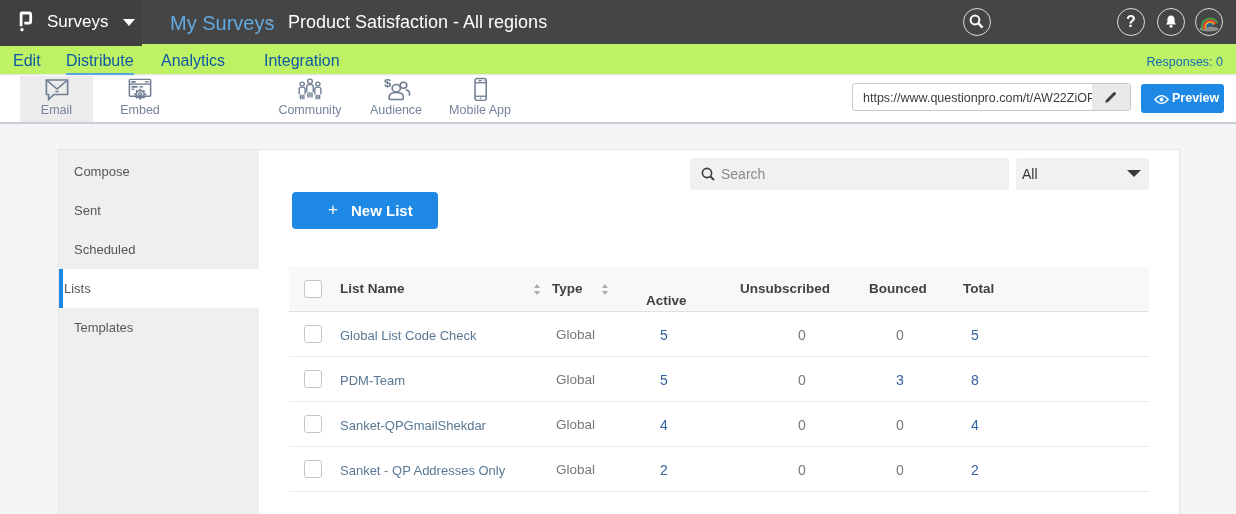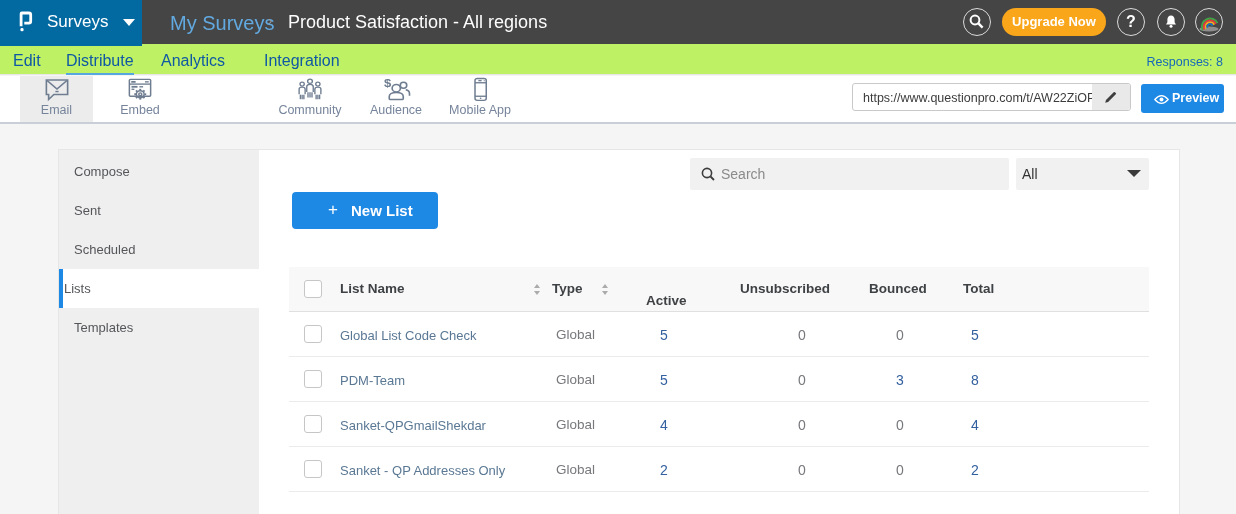--- a/index.html
+++ b/index.html
@@ -1,21 +1,21 @@
 <!DOCTYPE html>
 <html><head>
 <meta charset="utf-8">
 <style>
   * { margin:0; padding:0; box-sizing:border-box; }
   html,body { width:1236px; height:514px; overflow:hidden; }
   body { font-family:"Liberation Sans",sans-serif; background:#f5f5f5; position:relative; }
 
   
   #topbar { position:absolute; left:0; top:0; width:1236px; height:44px; background:#454545; }
-  #logoblock { position:absolute; left:0; top:0; width:142px; height:46px; background:#0369a1; z-index:5;padding-left:19px; }
+  #logoblock { position:absolute; left:0; top:0; width:142px; height:46px; background:#404040; z-index:5;padding-left:19px; }
   #surveys-txt { position:absolute; left:47px; top:12px; color:#fff; font-size:17px; }
   #surveys-caret { position:absolute; left:123px; top:19px; width:0; height:0; border-left:6px solid transparent; border-right:6px solid transparent; border-top:7px solid #fff; }
   #crumb1 { position:absolute; left:170px; top:12px; color:#62a9e0; font-size:20px; }
   #crumb-sep { position:absolute; left:268px; top:13px; color:#9b9b9b; font-size:13px; }
   #crumb2 { position:absolute; left:288px; top:12px; color:#fdfdfd; font-size:18px; }
   .circ { position:absolute; top:8px; width:28px; height:28px; border:1px solid rgba(255,255,255,.8); border-radius:50%; }
   #upgrade { position:absolute; left:1002px; top:8px; width:104px; height:28px; background:#f9a61b; border-radius:14px; color:#fff; font-size:13px; font-weight:bold; text-align:center; line-height:28px; }
 
   
   #menubar { position:absolute; left:0; top:44px; width:1236px; height:31px; background:#bef264; border-bottom:1px solid #e7e7e7; }
@@ -64,21 +64,20 @@
 <div id="topbar">
   <div id="crumb1">My Surveys</div>
   <div id="crumb-sep">›</div>
   <div id="crumb2">Product Satisfaction - All regions</div>
   <div class="circ" style="left:963px;">
     <svg width="15" height="15" viewBox="0 0 15 15" style="position:absolute;left:5px;top:5px;">
       <circle cx="6" cy="6" r="4.4" fill="none" stroke="#fff" stroke-width="2"></circle>
       <line x1="9.4" y1="9.4" x2="13.6" y2="13.6" stroke="#fff" stroke-width="2.4"></line>
     </svg>
   </div>
-  <div id="upgrade">Upgrade Now</div>
   <div class="circ" style="left:1117px; color:#fff; font-size:16px; font-weight:bold; text-align:center; line-height:26px;">?</div>
   <div class="circ" style="left:1157px;">
     <svg width="18" height="18" viewBox="0 0 24 24" style="position:absolute;left:4px;top:4px;">
       <path d="M12,3.2 C8.9,3.2 7.2,5.6 7.2,8.6 V12.4 L5.4,15.2 H18.6 L16.8,12.4 V8.6 C16.8,5.6 15.1,3.2 12,3.2 Z" fill="#fff"></path>
       <circle cx="12" cy="17.6" r="2" fill="#fff"></circle>
     </svg>
   </div>
   <div class="circ" style="left:1195px;">
     <svg width="26" height="26" viewBox="0 0 26 26" style="position:absolute;left:0px;top:0px;">
       <ellipse cx="13" cy="20" rx="9.5" ry="2.6" fill="#8e8e8e"></ellipse>
@@ -98,21 +97,21 @@
   </svg>
   <div id="surveys-txt">Surveys</div>
   <div id="surveys-caret"></div>
 </div>
 
 <div id="menubar">
   <div class="mitem" style="left:13px;">Edit</div>
   <div class="mitem" style="left:66px; border-bottom:2px solid #56a7e0; padding-bottom:3px;">Distribute</div>
   <div class="mitem" style="left:161px;">Analytics</div>
   <div class="mitem" style="left:248px;margin-left:16px;">Integration</div>
-  <div id="responses">Responses: 8</div>
+  <div id="responses">Responses: 0</div>
 </div>
 
 <div id="toolbar">
   <div class="titem" id="t-email" style="left:20px; width:73px;">
     <svg width="30" height="27" preserveAspectRatio="none" viewBox="0 0 24 24" fill="none" stroke="#6f7d91" stroke-width="1.3">
       <path d="M3.5,3.5 H20.5 V16.5 H9.5 L5.3,20.8 V16.5 H3.5 Z"></path>
       <path d="M3.8,3.8 L12,11.5 L20.2,3.8"></path>
       <line x1="10.7" y1="13.8" x2="13.3" y2="13.8"></line>
     </svg>
       <span class="tlabel">Email</span>

